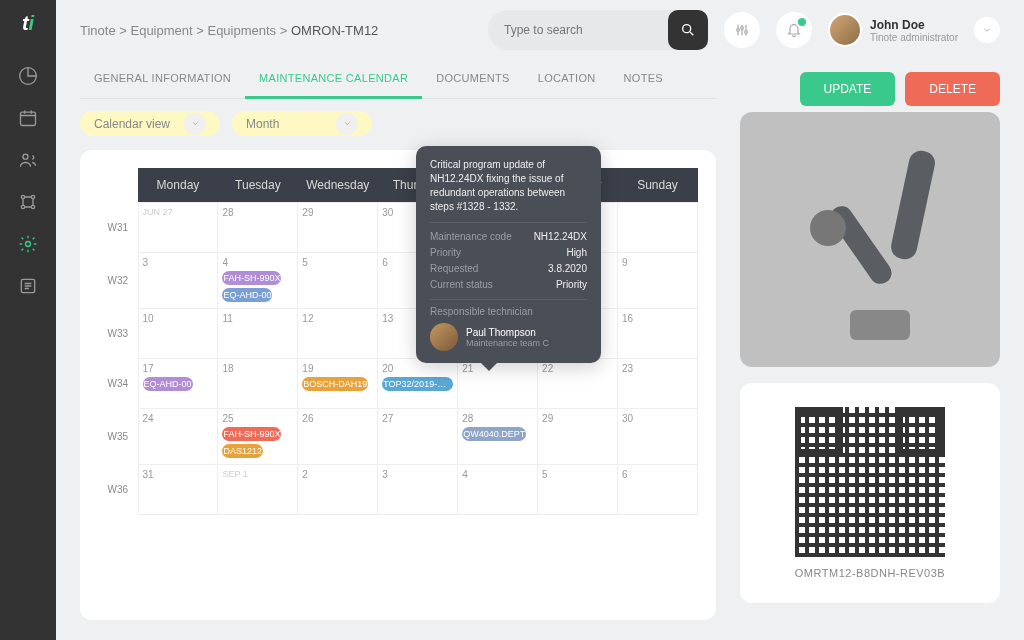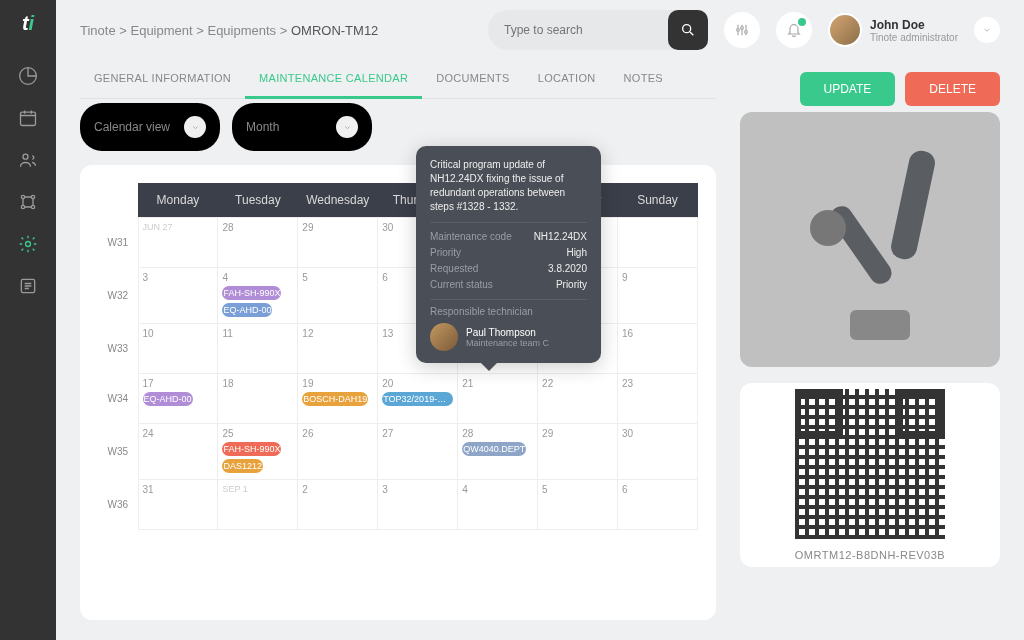--- a/index.html
+++ b/index.html
@@ -23,29 +23,29 @@
 .icon-btn svg{width:16px;height:16px;stroke:#aaa;fill:none;stroke-width:1.8}
 .badge{position:absolute;top:4px;right:4px;width:12px;height:12px;border-radius:50%;background:#3ac98c;border:2px solid #fff}
 .user{display:flex;align-items:center;gap:8px;cursor:pointer}
 .avatar{width:34px;height:34px;border-radius:50%;background:linear-gradient(135deg,#d4a574,#8b6f47);border:2px solid #fff}
 .user-name{font-size:12px;font-weight:600;color:#333}
 .user-role{font-size:10px;color:#999}
 .chev{width:26px;height:26px;border-radius:50%;background:#fff;display:flex;align-items:center;justify-content:center;margin-left:8px}
 .chev svg{width:10px;height:10px;stroke:#aaa;fill:none;stroke-width:2}
 .content{flex:1;padding:0 24px 20px;overflow:hidden;display:flex;gap:24px}
 .left{flex:1;display:flex;flex-direction:column;min-width:0}
-.tabs{display:flex;border-bottom:1px solid #e0e2e4;margin-bottom:4px}
+.tabs{display:flex;border-bottom:1px solid #e0e2e4;margin-bottom:12px}
 .tab{padding:12px 14px;font-size:11px;color:#888;cursor:pointer;letter-spacing:0.3px}
 .tab.active{color:#3ac98c;border-bottom:3px solid #3ac98c;margin-bottom:-1px}
 .actions{position:absolute;right:24px;top:72px;display:flex;gap:10px}
 .btn{padding:10px 24px;border-radius:6px;border:none;font-size:12px;font-weight:500;cursor:pointer;color:#fff}
 .btn-update{background:#3ac98c}
 .btn-delete{background:#ef6b57}
 .controls{display:flex;gap:12px;margin-bottom:14px}
-.select{background:#000000;border-radius:22px;height:48px;padding:0 14px;display:flex;align-items:center;justify-content:space-between;min-width:140px;font-size:12px;color:#888;cursor:pointer}
+.select{background:#fef9c3;border-radius:22px;height:25px;padding:0 14px;display:flex;align-items:center;justify-content:space-between;min-width:140px;font-size:12px;color:#888;cursor:pointer}
 .select .circ{width:22px;height:22px;border-radius:50%;background:#f0f0f0;display:flex;align-items:center;justify-content:center}
 .select svg{width:9px;height:9px;stroke:#999;fill:none;stroke-width:2}
 .cal-card{background:#fff;border-radius:12px;padding:18px;flex:1;overflow:hidden;position:relative}
 .cal{width:100%;border-collapse:collapse;table-layout:fixed}
 .cal th{background:#3b3f49;color:#d9d9d9;font-weight:400;font-size:12px;padding:10px 4px;text-align:center}
 .cal th:first-child{background:transparent;width:40px}
 .cal td{border:1px solid #eee;height:50px;vertical-align:top;padding:4px;font-size:10px;color:#999;position:relative}
 .cal td.wk{border:none;text-align:center;color:#888;font-size:10px;vertical-align:middle}
 .cal td .dn{display:block;margin-bottom:2px}
 .cal td .dn.fade{color:#ccc;font-size:9px}
@@ -58,21 +58,21 @@
 .tooltip .lbl{color:#9a9ea6}
 .tooltip .val{color:#eee}
 .tooltip .tech{display:flex;align-items:center;gap:8px;margin-top:6px}
 .tooltip .tav{width:28px;height:28px;border-radius:50%;background:linear-gradient(135deg,#c49960,#7a5a3a)}
 .tooltip .tname{color:#fff;font-weight:500}
 .tooltip .tteam{color:#9a9ea6;font-size:9px}
 .right{width:260px;display:flex;flex-direction:column;gap:16px;margin-top:52px}
 .img-card{background:#c0c0c0;border-radius:12px;height:255px;display:flex;align-items:center;justify-content:center;overflow:hidden}
 .robot{width:180px;height:200px;position:relative}
 .robot-arm{position:absolute;background:#5a5d62;border-radius:12px}
-.qr-card{background:#fff;border-radius:12px;padding:6px;display:flex;flex-direction:column;align-items:center}
+.qr-card{background:#fff;border-radius:12px;padding:24px;display:flex;flex-direction:column;align-items:center}
 .qr{width:150px;height:150px;background:
  repeating-linear-gradient(0deg,#333 0 4px,transparent 4px 10px),
  repeating-linear-gradient(90deg,#333 0 4px,transparent 4px 10px);
  position:relative;margin-bottom:10px}
 .qr::before,.qr::after{content:"";position:absolute;width:36px;height:36px;border:6px solid #333}
 .qr::before{top:0;left:0}
 .qr::after{top:0;right:0}
 .qr-label{font-size:11px;color:#888;letter-spacing:0.5px}
 </style>
 </head>

